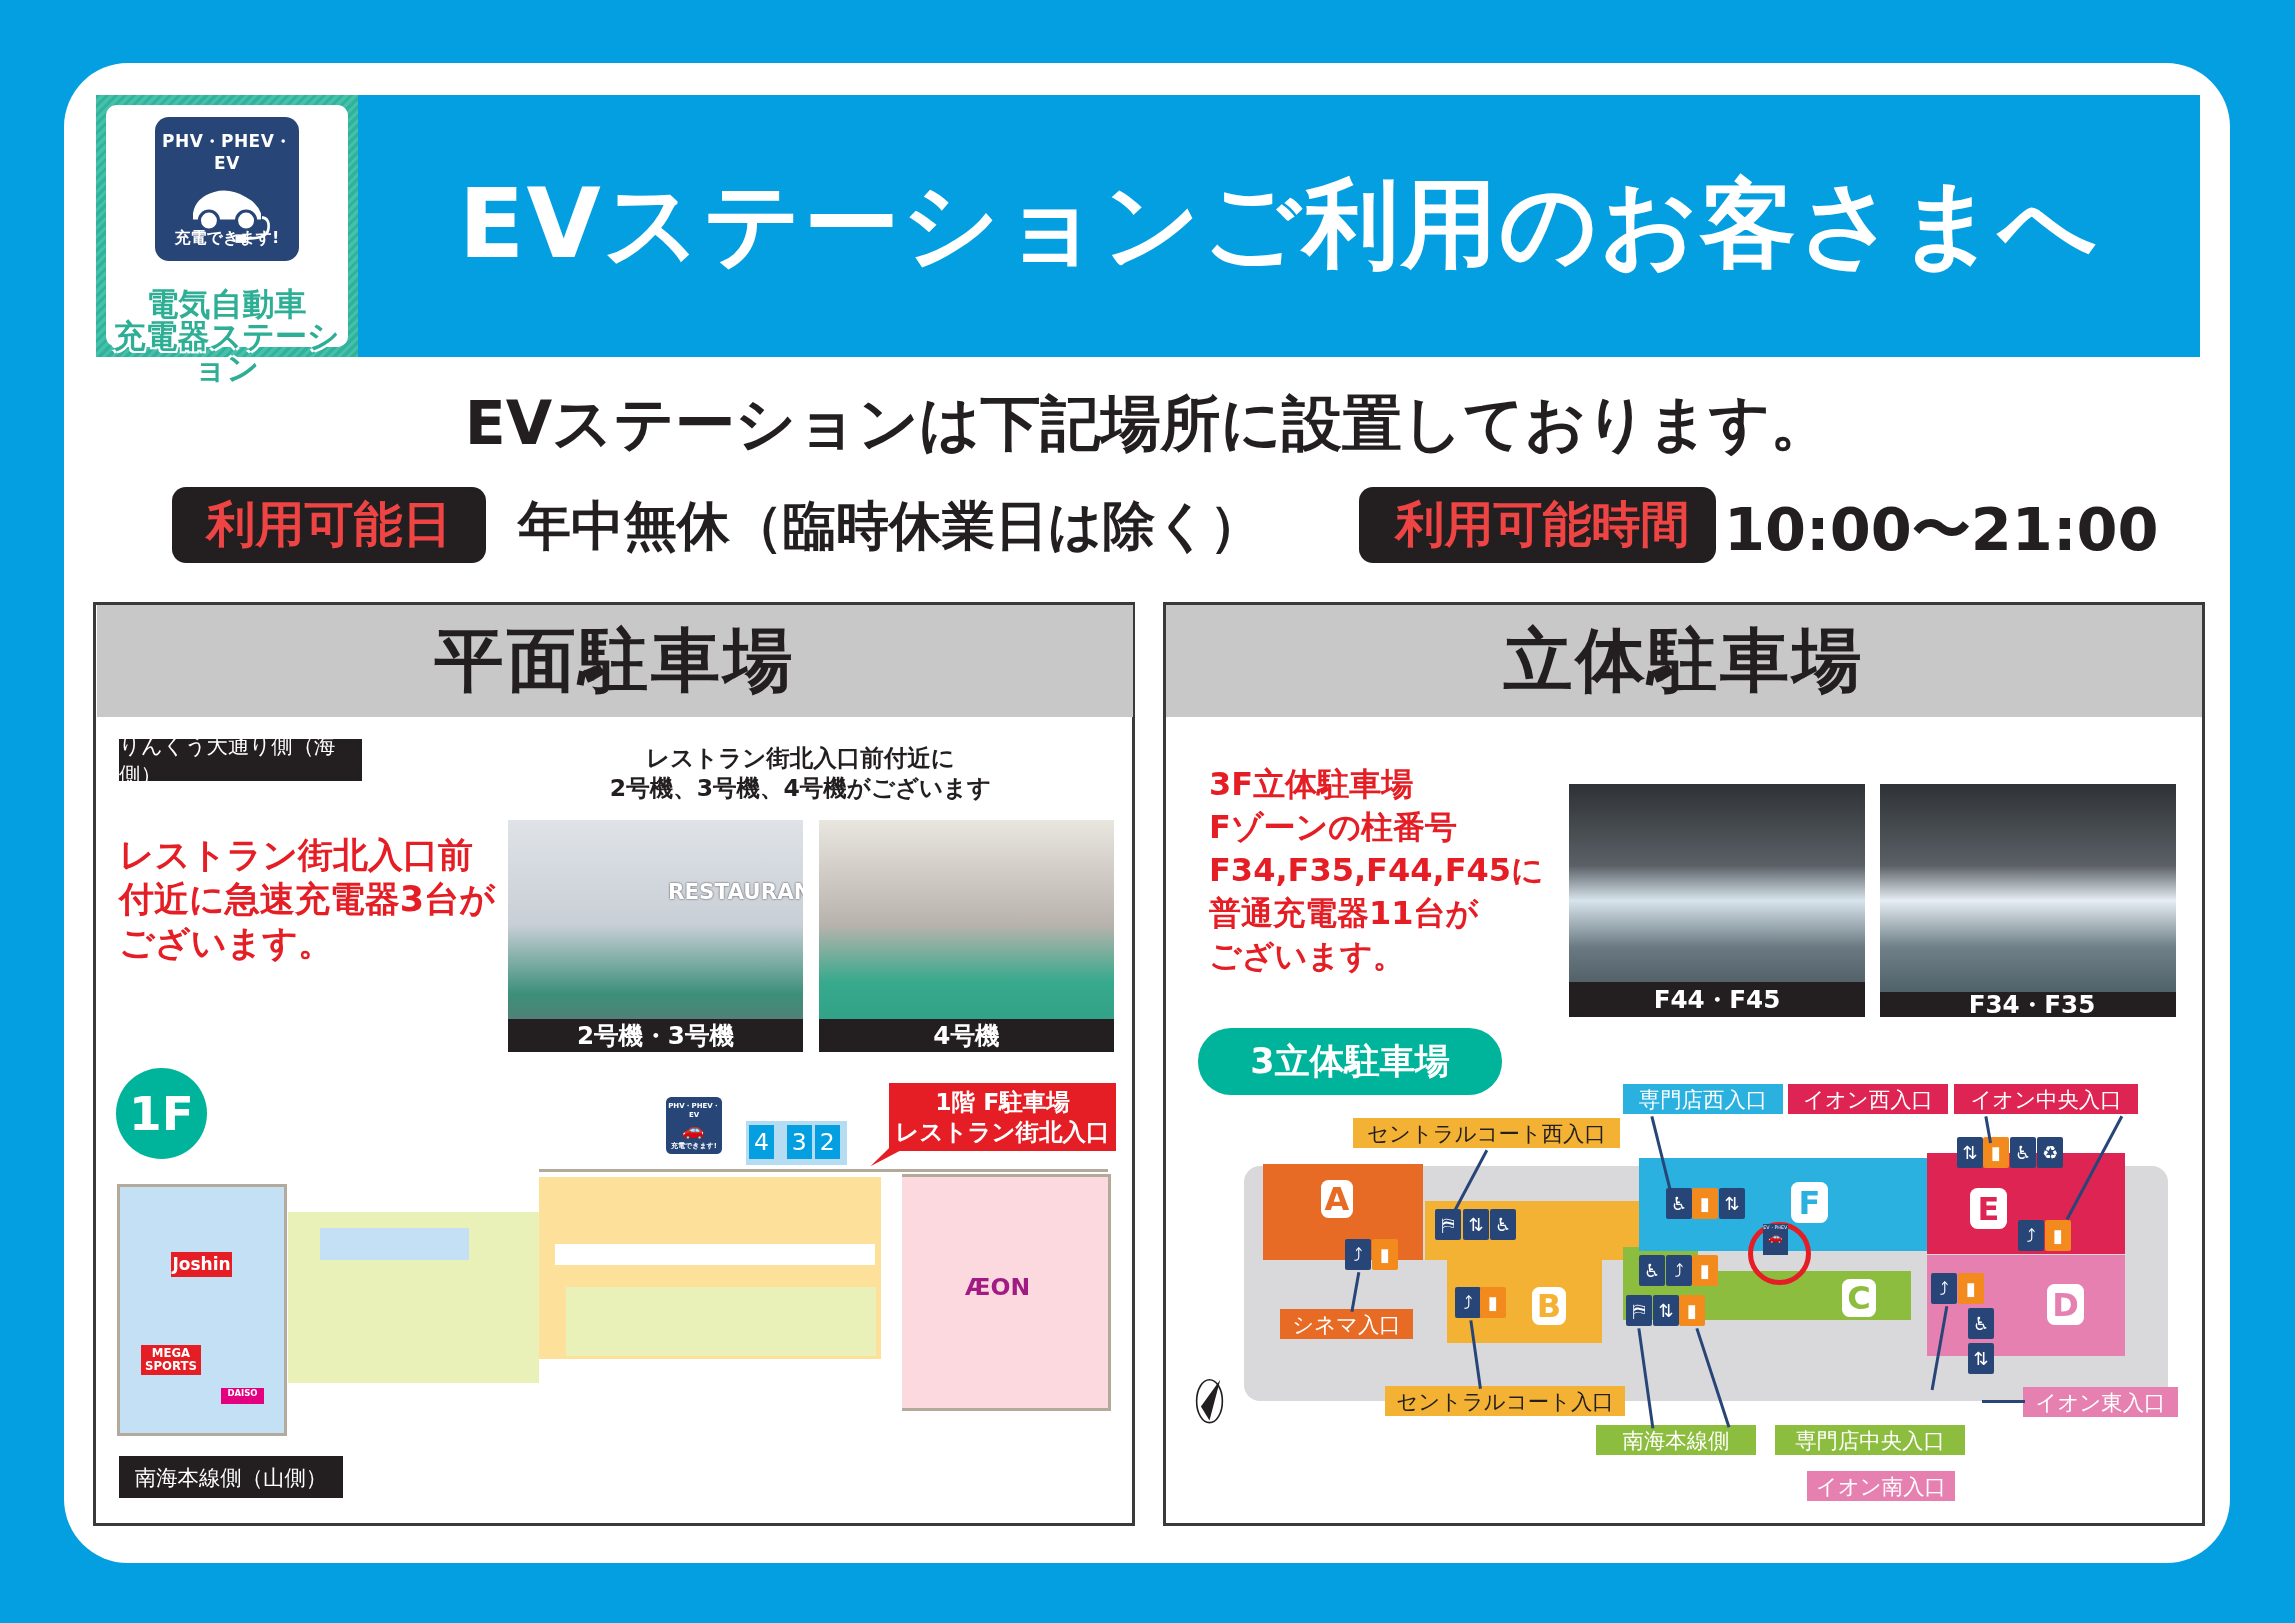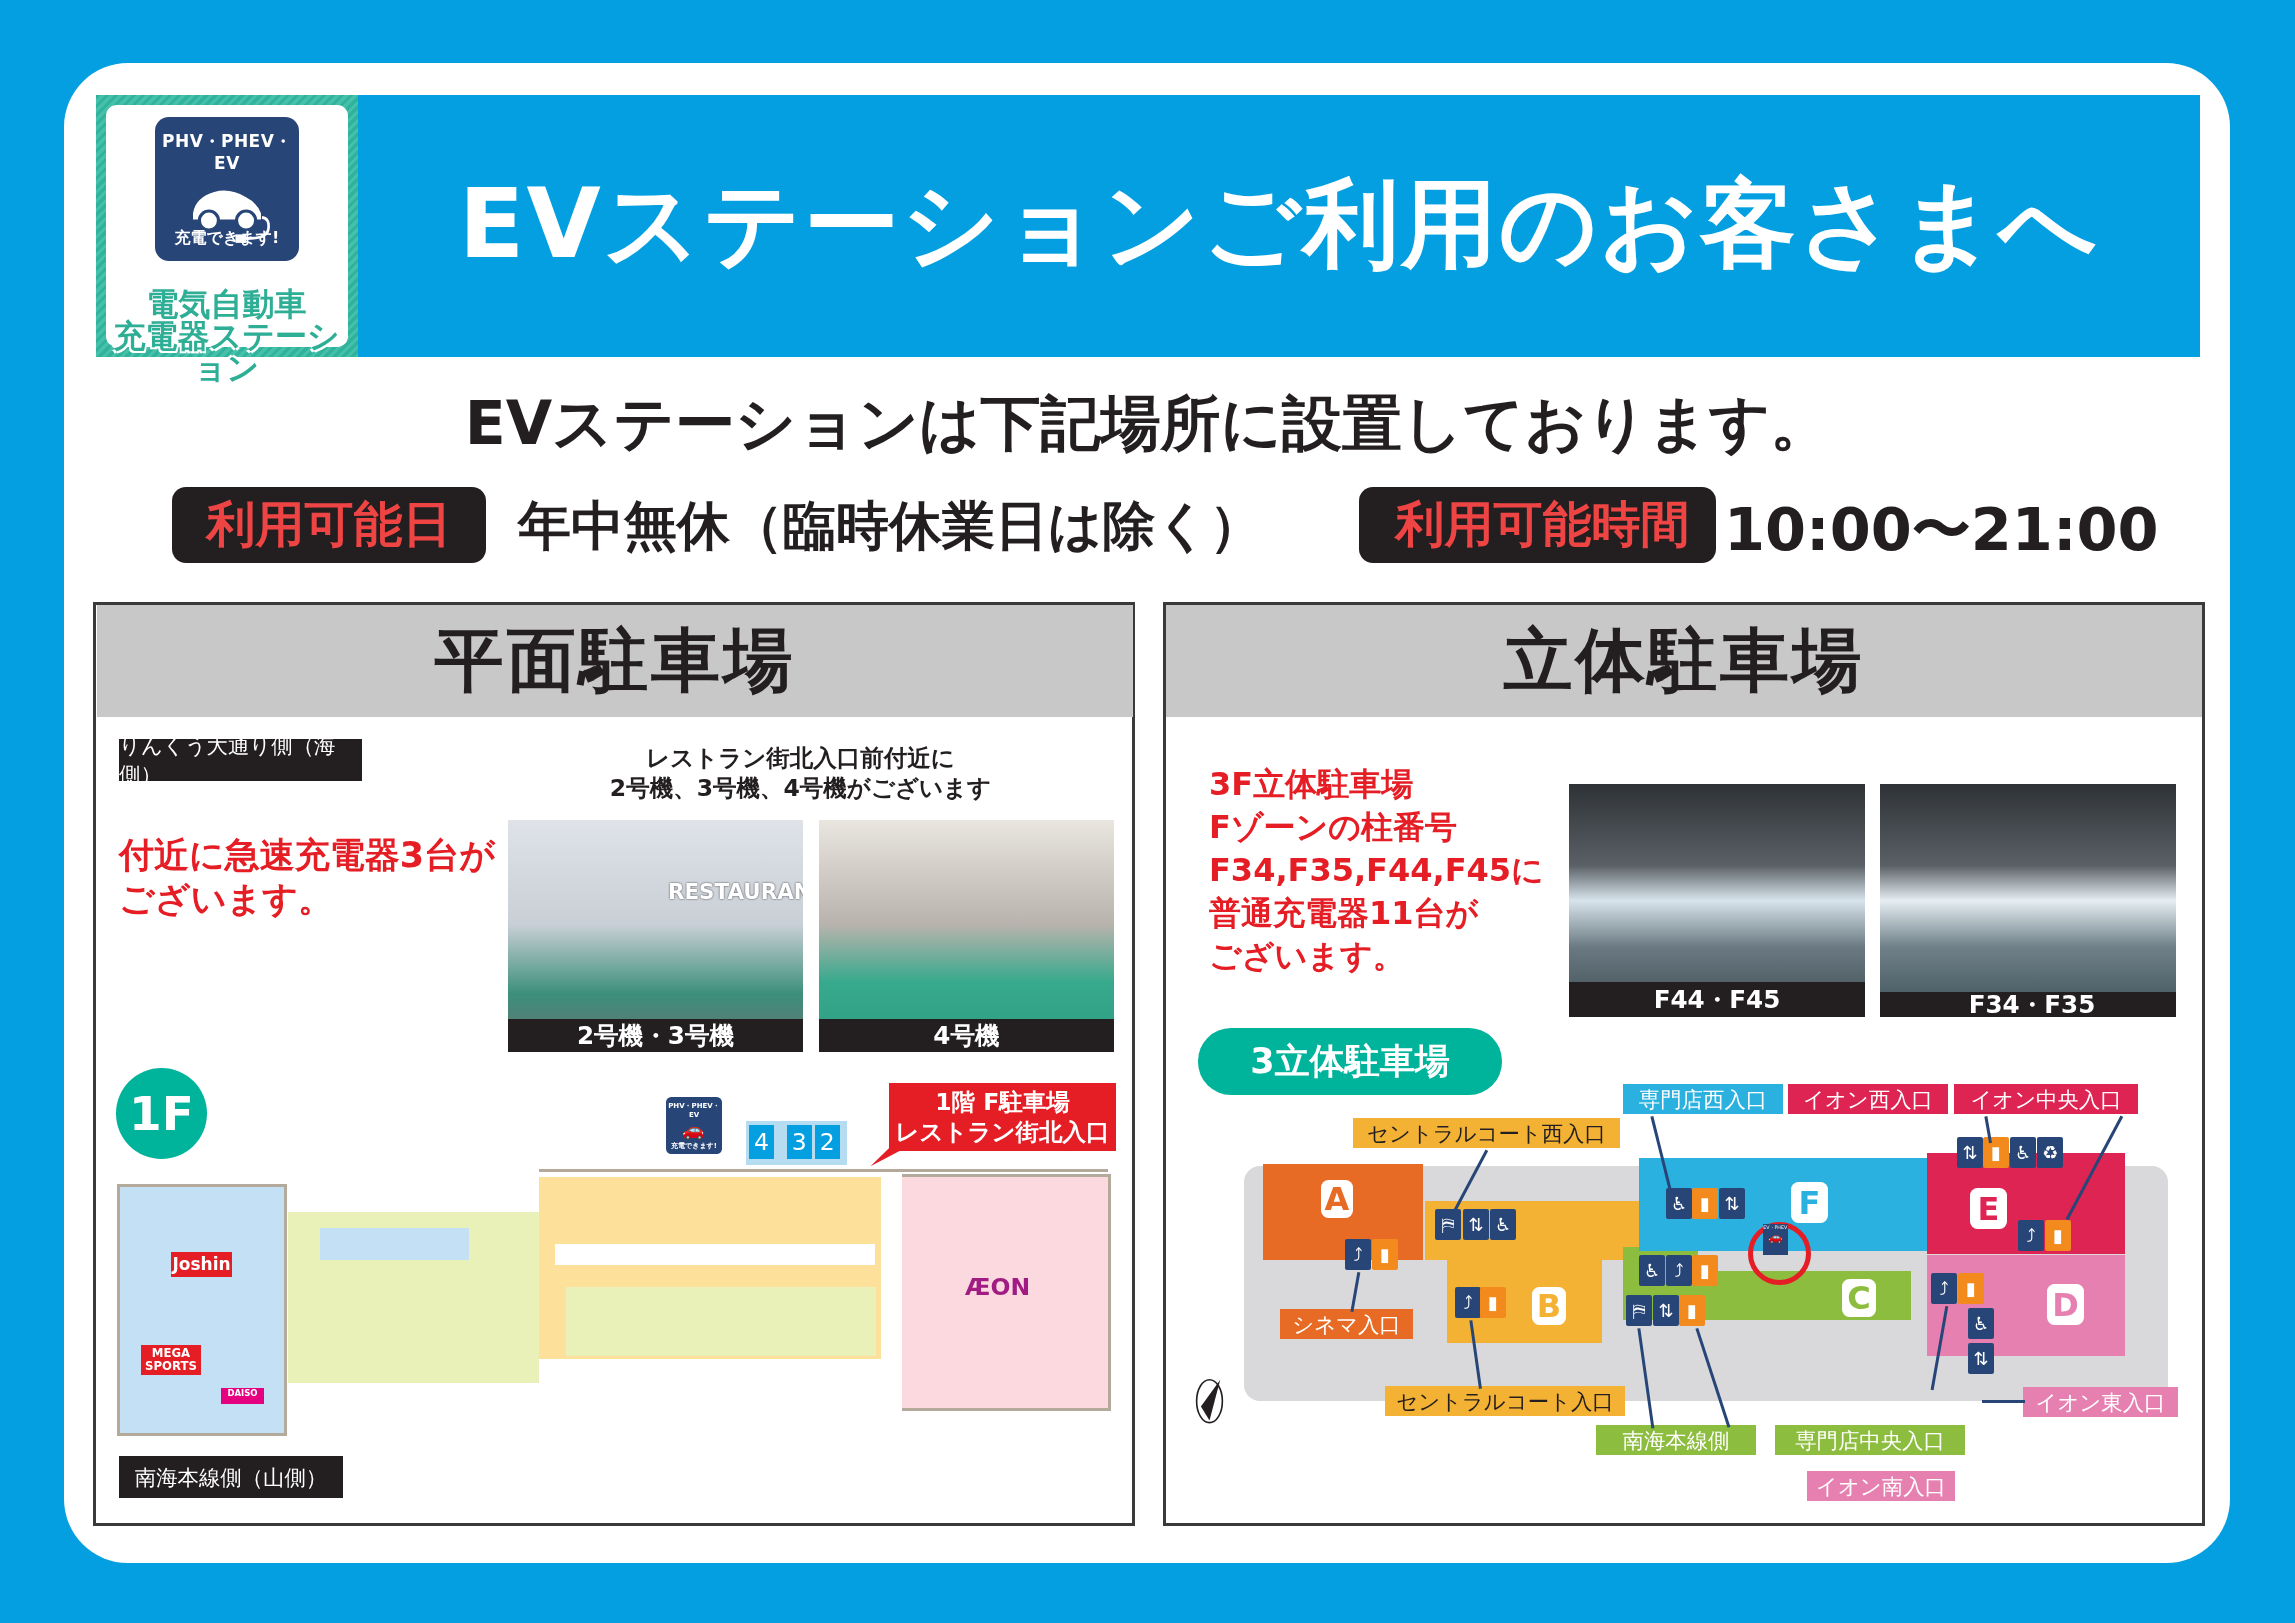--- a/index.html
+++ b/index.html
@@ -64,20 +64,21 @@
 <div class="abs pill" style="left:172px;top:487px;width:314px;height:76px;">利用可能日</div>
 <div class="abs info-text" style="left:518px;top:491px;">年中無休（臨時休業日は除く）</div>
 <div class="abs pill" style="left:1359px;top:487px;width:347px;height:76px;padding-left:10px;">利用可能時間</div>
 <div class="abs info-text" style="left:1724px;top:491px;font-size:59px;">10:00〜21:00</div>
 
 <div class="abs panel" style="left:93px;top:602px;width:1036px;height:918px;"></div>
 <div class="abs panel-head" style="left:97px;top:605px;width:1036px;height:112px;">平面駐車場</div>
 
 <div class="abs black-label" style="left:119px;top:739px;width:243px;height:42px;">りんくう大通り側（海側）</div>
 <div class="abs red-text" style="left:119px;top:833px;">
+  <div>レストラン街北入口前</div>
   <div>付近に急速充電器3台が</div>
   <div>ございます。</div>
 </div>
 <div class="abs" style="left:587px;top:743px;width:427px;text-align:center;font-weight:bold;font-size:23.5px;line-height:30px;color:#231f20;">
   <div>レストラン街北入口前付近に</div>
   <div>2号機、3号機、4号機がございます</div>
 </div>
 <div class="abs photo" style="left:508px;top:820px;width:295px;height:232px;background:linear-gradient(180deg,#dfe3e8 0%,#c9cfd6 45%,#3c8f7a 75%,#6b6f74 100%);">
   <div class="abs" style="left:160px;top:59px;font-weight:bold;font-size:21.4px;color:#fff;text-shadow:0 0 2.1px #333;">RESTAURANT</div>
   <div class="photo-cap">2号機・3号機</div>

